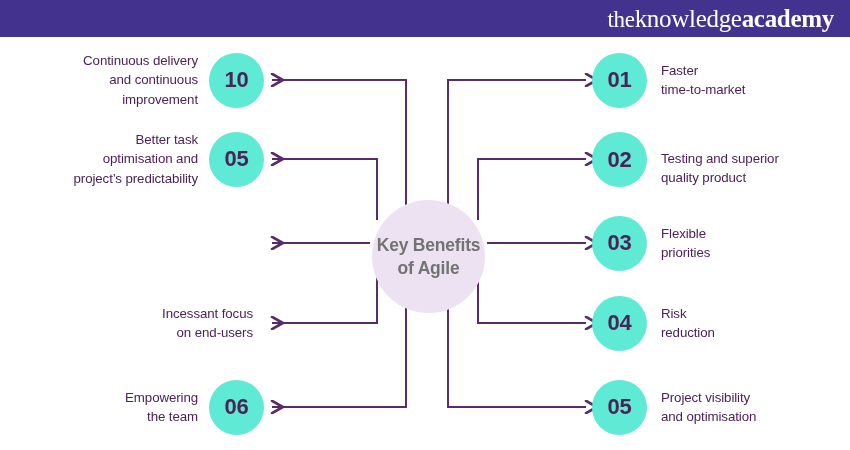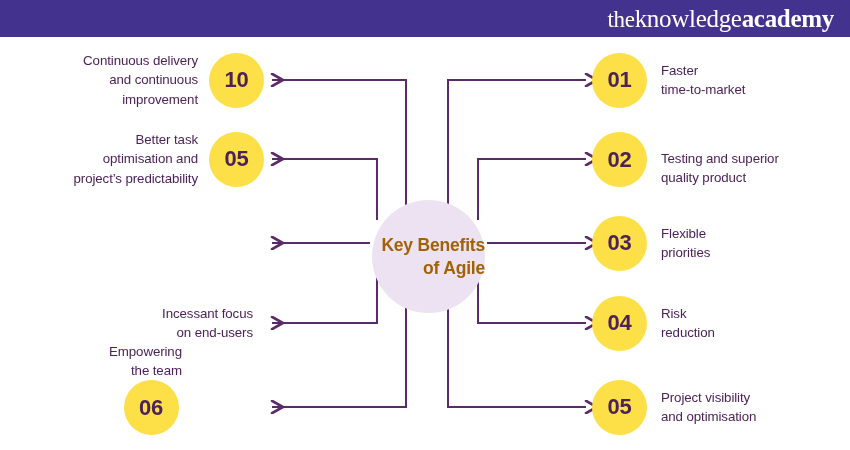--- a/index.html
+++ b/index.html
@@ -66,25 +66,25 @@
     width: 113px;
     height: 113px;
     border-radius: 50%;
     background: #EDE2F2;
     display: flex;
     align-items: center;
     justify-content: center;
     z-index: 3;
   }
   .hub-label {
-    color: #a16207;
+    color: #737373;
     font-size: 17.5px;
     font-weight: bold;
     line-height: 1.28;
-    text-align: right;
+    text-align: center;
     letter-spacing: -0.2px;
   }
 
   
   .row {
     position: absolute;
     height: 56px;
     display: flex;
     align-items: center;
     z-index: 2;
@@ -100,21 +100,21 @@
     width: 250px;
     flex-direction: row;
     justify-content: flex-start;
   }
 
   .num-badge {
     flex: 0 0 auto;
     width: 55px;
     height: 55px;
     border-radius: 50%;
-    background: #fde047;
+    background: #5eead4;
     color: #4C2259;
     font-size: 22px;
     font-weight: bold;
     display: flex;
     align-items: center;
     justify-content: center;
     letter-spacing: -0.3px;
   }
   .item-label {
     color: #4C2259;
@@ -198,21 +198,21 @@
 project’s predictability</div>
       <div class="num-badge">05</div>
     </div>
 
 
     <div class="row left" style="top:258px;gap:24px;">
       <div class="item-label">Incessant focus
 on end-users</div>
     </div>
 
-    <div class="row left" style="top:342px;flex-direction:column;">
+    <div class="row left" style="top:342px;">
       <div class="item-label">Empowering
 the team</div>
       <div class="num-badge">06</div>
     </div>
 
     <div class="row right" style="top:15px;">
       <div class="num-badge">01</div>
       <div class="item-label">Faster
 time-to-market</div>
     </div>

